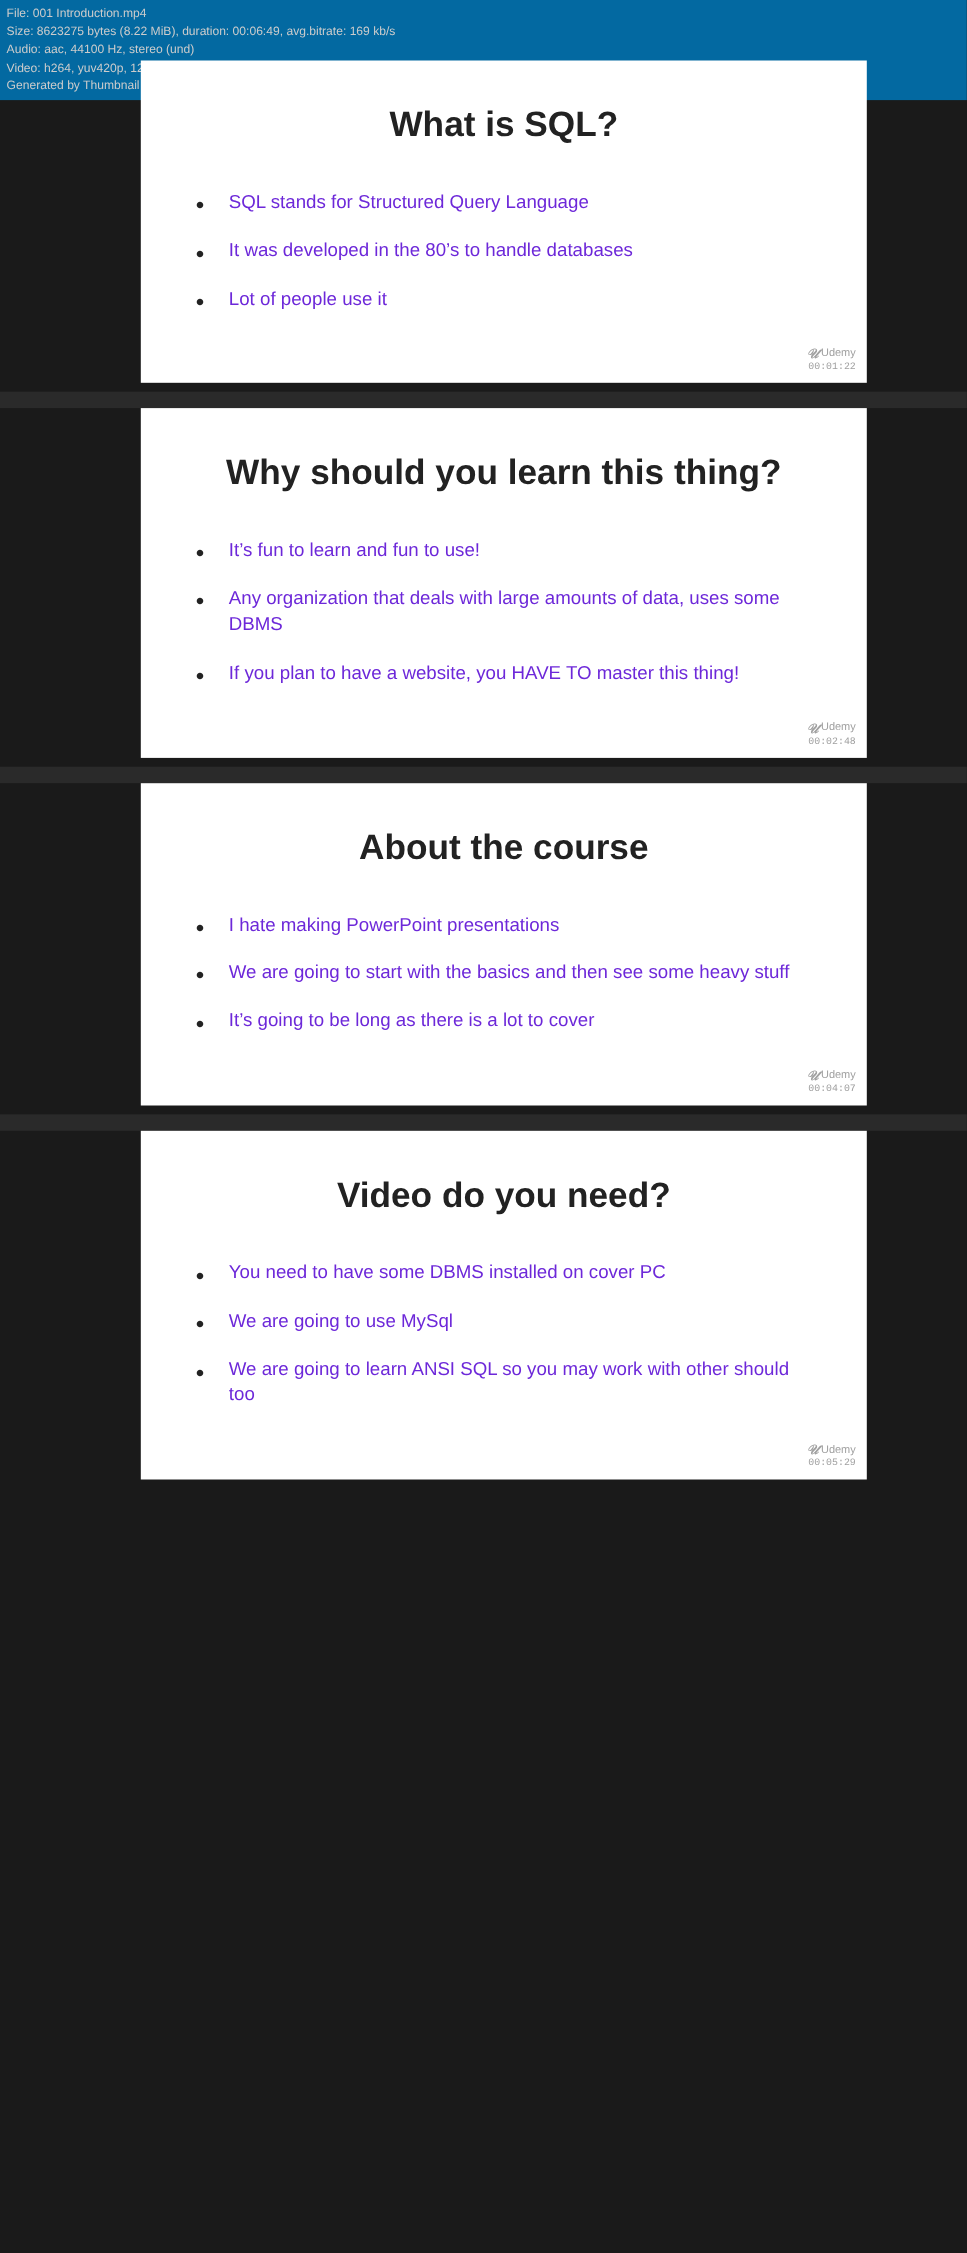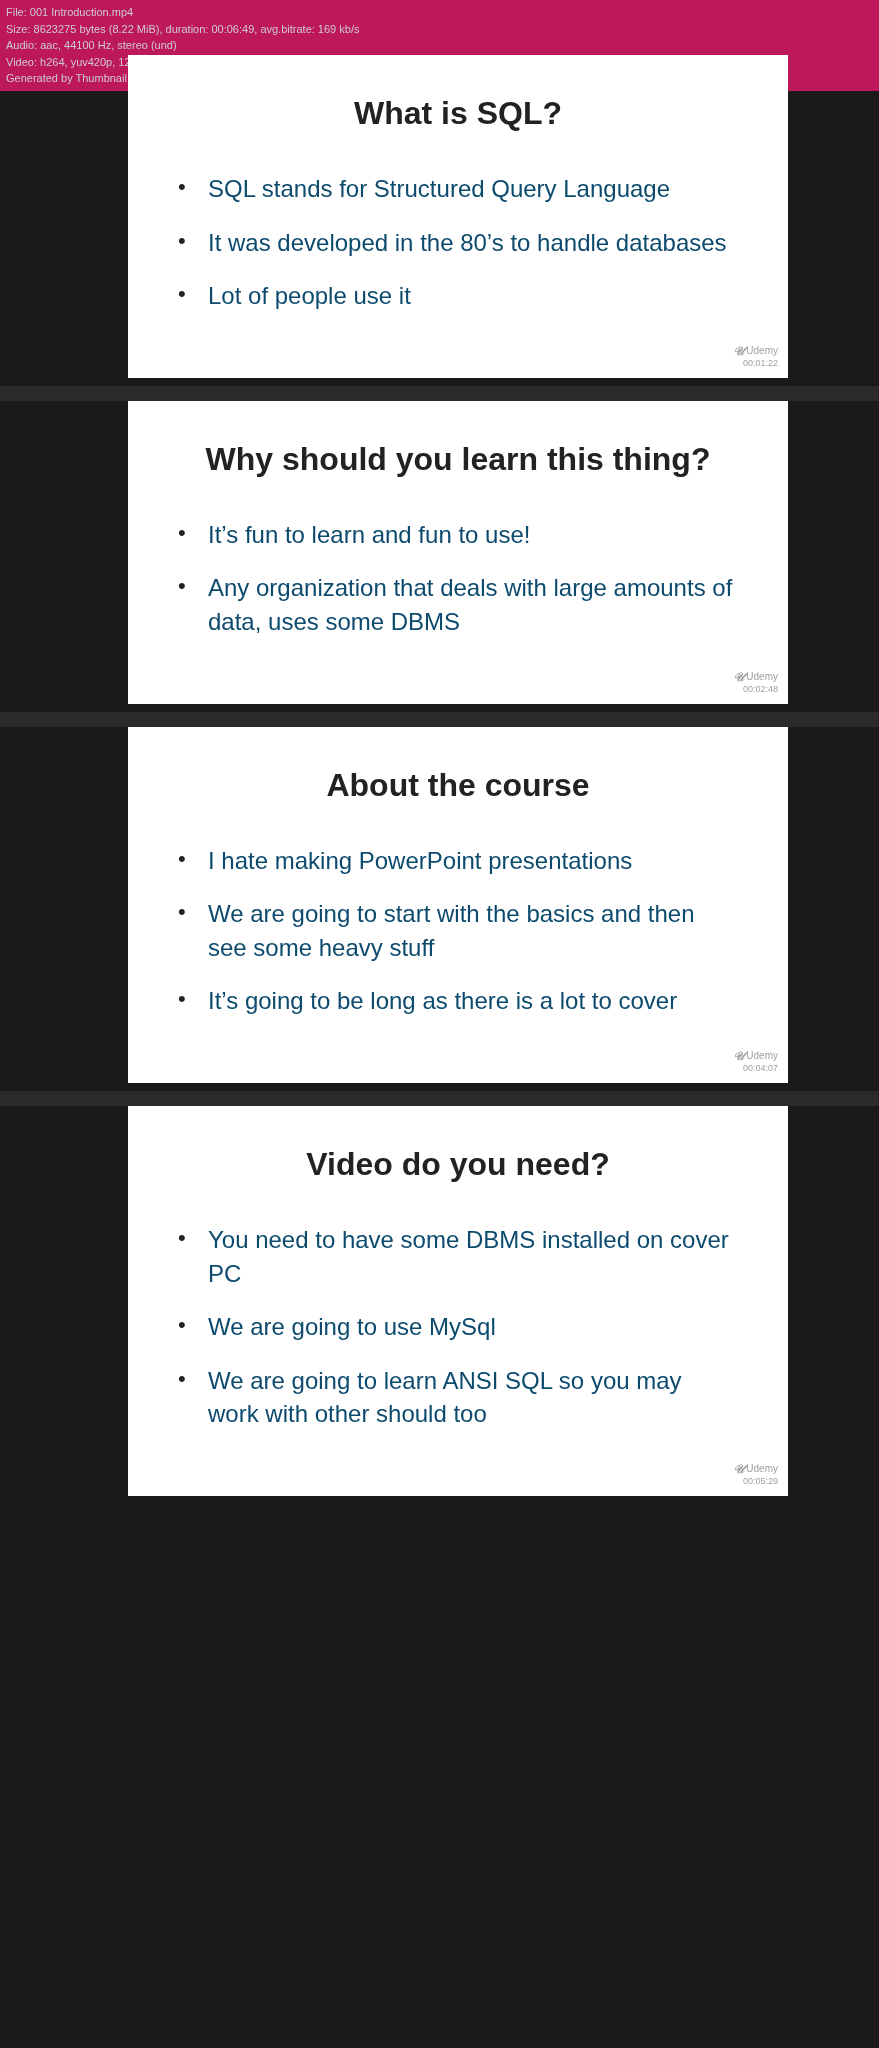--- a/index.html
+++ b/index.html
@@ -10,21 +10,21 @@
       width: 879px;
       min-height: 2048px;
       position: relative;
     }
 
     .file-info {
       color: #ccc;
       font-size: 11px;
       line-height: 1.5;
       padding: 4px 6px;
-      background: #be185d;
+      background: #0369a1;
       position: absolute;
       top: 0;
       left: 0;
       right: 0;
     }
 
     .main-content {
       margin-top: 55px;
       display: flex;
       flex-direction: column;
@@ -38,22 +38,22 @@
       text-align: center;
       margin-bottom: 30px;
     }
 
     .bullet-list {
       list-style: none;
       padding: 0;
     }
 
     .bullet-list li {
-      font-size: 24px;
-      color: #0c4a6e;
+      font-size: 17px;
+      color: #6d28d9;
       padding: 10px 0 10px 30px;
       position: relative;
       line-height: 1.4;
     }
 
     .bullet-list li::before {
       content: '•';
       position: absolute;
       left: 0;
       font-size: 22px;
@@ -86,20 +86,21 @@
 
     .udemy-name {
       font-size: 10px;
       color: #a0a0a0;
       font-weight: normal;
     }
 
     .timestamp {
       font-size: 9px;
       color: #a0a0a0;
+      font-family: Liberation Mono, monospace;
     }
 
     .slide-separator {
       height: 15px;
       background: #2a2a2a;
     }
   </style>
 </head>
 <body>
 
@@ -132,20 +133,21 @@
   </div>
 
   <div class="slide-separator"></div>
 
   <div class="slide-wrapper">
     <div class="slide-outer">
       <h1 class="slide-title">Why should you learn this thing?</h1>
       <ul class="bullet-list">
         <li>It’s fun to learn and fun to use!</li>
         <li>Any organization that deals with large amounts of data, uses some DBMS</li>
+        <li>If you plan to have a website, you HAVE TO master this thing!</li>
       </ul>
       <div class="watermark-area">
         <div style="display:flex;align-items:center;gap:2px;">
           <span style="font-size:12px;color:#a0a0a0;font-style:italic;font-weight:bold;">𝒰</span>
           <span class="udemy-name">Udemy</span>
         </div>
         <span class="timestamp">00:02:48</span>
       </div>
     </div>
   </div>

